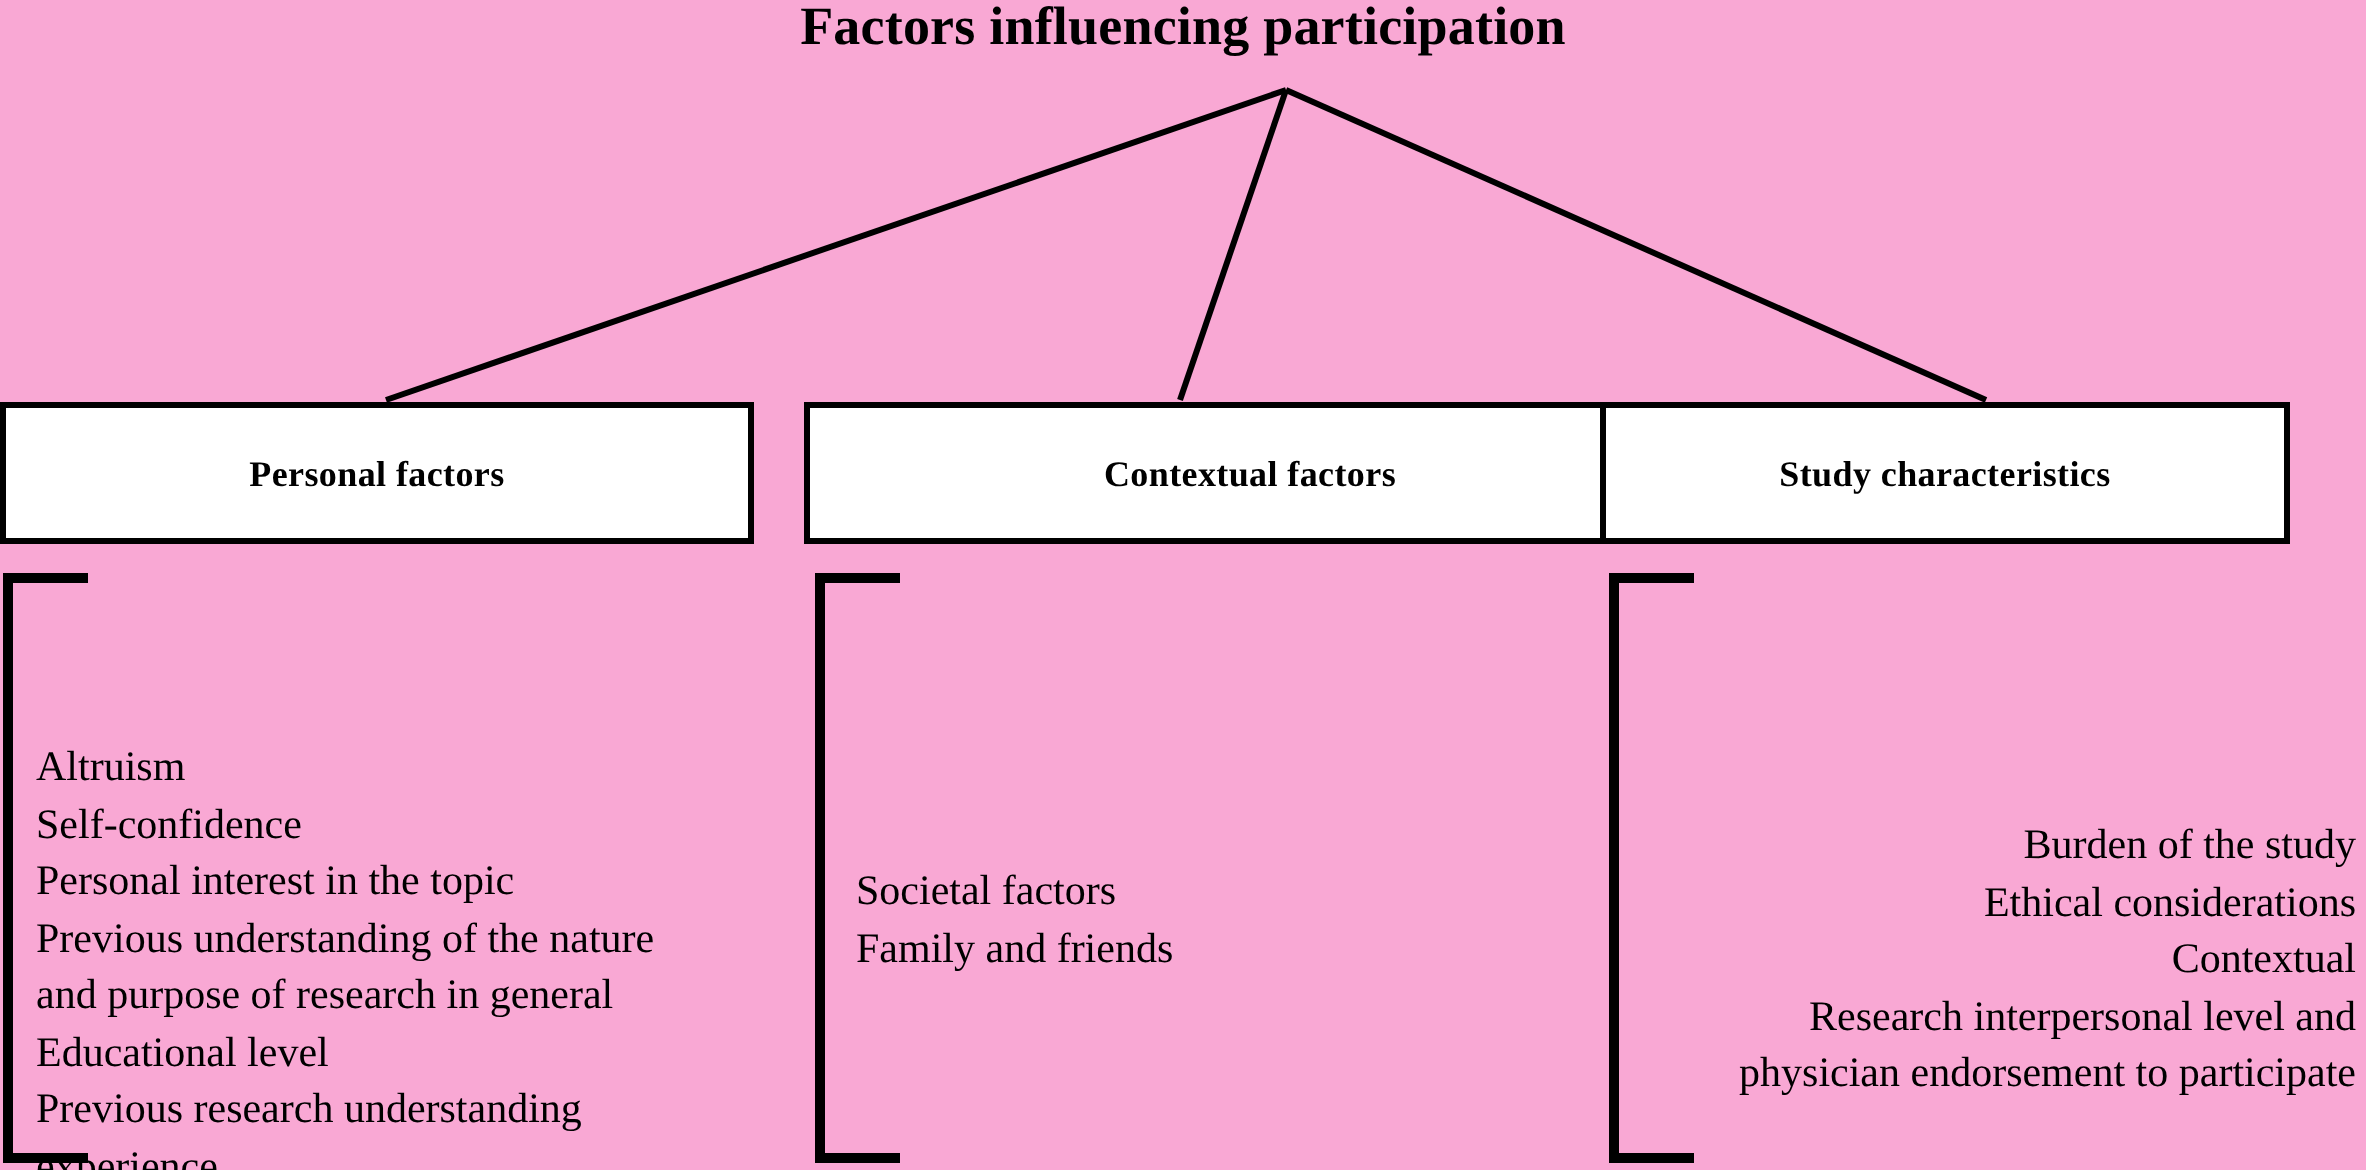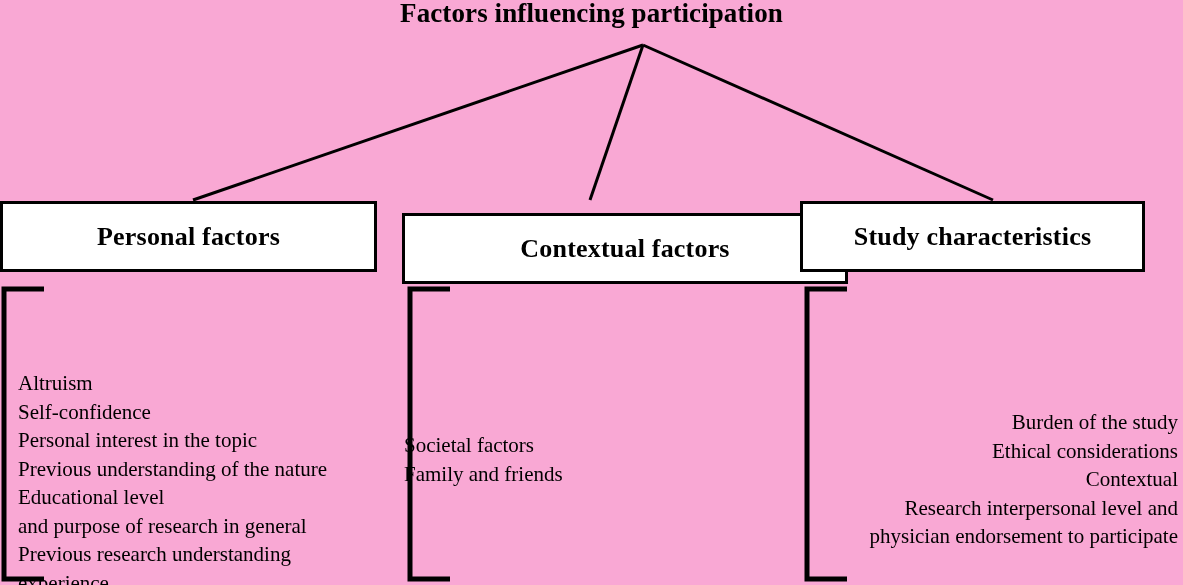--- a/index.html
+++ b/index.html
@@ -39,48 +39,48 @@
   .category-box {
     position: absolute;
     box-sizing: border-box;
     border: 3px solid #000000;
     background: #ffffff;
     display: flex;
     align-items: center;
     justify-content: center;
   }
   .category-box-label {
-    font-size: 26px;
+    font-size: 18px;
     font-weight: bold;
     line-height: 30px;
     white-space: nowrap;
     letter-spacing: 0.2px;
   }
   #box-personal  { left: 0px;   top: 201px; width: 377px; height: 71px; }
-  #box-contextual{ left: 402px; top: 201px; width: 446px; height: 71px; margin-top: 12px; }
+  #box-contextual{ left: 402px; top: 201px; width: 446px; height: 71px; }
   #box-study     { left: 800px; top: 201px; width: 345px; height: 71px; }
 
   .bracket-svg {
     position: absolute;
     pointer-events: none;
   }
   #bracket-personal   { left: 0px;   top: 286px; width: 50px; height: 296px; }
   #bracket-contextual { left: 406px; top: 286px; width: 50px; height: 296px; }
   #bracket-study      { left: 803px; top: 286px; width: 50px; height: 296px; }
 
   .item-list {
     position: absolute;
     font-size: 21px;
     line-height: 28.5px;
     white-space: nowrap;
     margin-top: 44px;
   }
   .item-list .item-line { display: block; }
   #list-personal   { left: 18px;  top: 325px; width: 360px; }
-  #list-contextual { left: 404px; top: 387px; width: 350px; }
+  #list-contextual { left: 428px; top: 387px; width: 350px; }
   #list-study      { left: 818px; top: 364px; width: 360px; text-align: right; }
 </style>
 </head>
 <body>
 
 <div id="canvas">
 
   <div id="diagram-title">Factors influencing participation</div>
 
   <svg id="connector-layer" viewBox="0 0 1183 585" width="1183" height="585">
@@ -111,22 +111,22 @@
 
   <svg id="bracket-study" class="bracket-svg" viewBox="0 0 50 296" width="50" height="296">
     <path d="M 44 3 L 4 3 L 4 293 L 44 293" fill="none" stroke="#000000" stroke-width="5" stroke-linejoin="miter" stroke-linecap="butt"></path>
   </svg>
 
   <div id="list-personal" class="item-list">
     <span class="item-line">Altruism</span>
     <span class="item-line">Self-confidence</span>
     <span class="item-line">Personal interest in the topic</span>
     <span class="item-line">Previous understanding of the nature</span>
+    <span class="item-line">and purpose of research in general</span>
     <span class="item-line">Educational level</span>
-    <span class="item-line">and purpose of research in general</span>
     <span class="item-line">Previous research understanding</span>
     <span class="item-line">experience</span>
   </div>
 
   <div id="list-contextual" class="item-list">
     <span class="item-line">Societal factors</span>
     <span class="item-line">Family and friends</span>
   </div>
 
   <div id="list-study" class="item-list">

